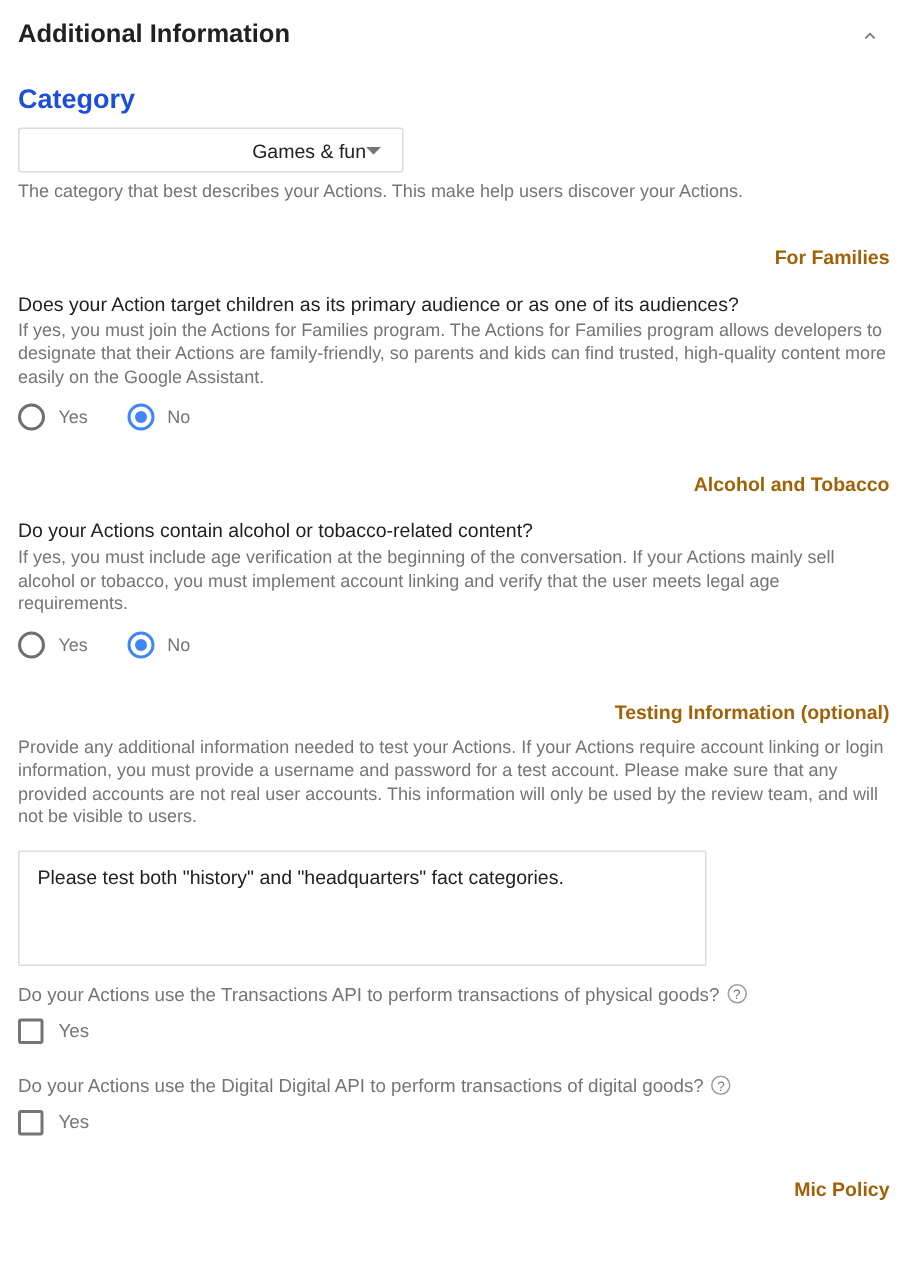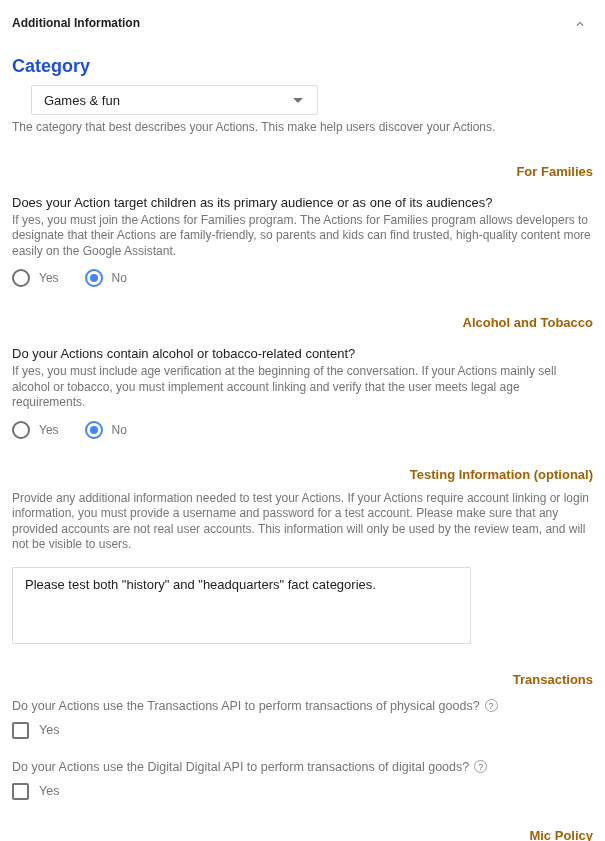--- a/index.html
+++ b/index.html
@@ -8,35 +8,34 @@
     width: 605px; height: 841px;
     background: #ffffff;
     font-family: "Liberation Sans", "DejaVu Sans", sans-serif;
     color: #212121;
     overflow: hidden;
   }
   .page { padding: 15px 12px 0 12px; }
 
   
   .panel-header { display: flex; justify-content: space-between; align-items: flex-start; }
-  .panel-title { font-size: 12px; font-weight: 700; color: #212121; margin: 0; line-height: 16px; }
+  .panel-title { font-size: 17px; font-weight: 700; color: #212121; margin: 0; line-height: 16px; }
   .collapse-btn { background: none; border: none; padding: 2px 6px 0 0; cursor: pointer; line-height: 0; }
 
   
   .field-label { font-size: 18px; font-weight: 700; color: #1d4ed8; margin-top: 28px; line-height: 14px; }
   .section-heading { font-size: 13px; font-weight: 700; color: #a16207; margin: 28px 0 0 0; line-height: 15px; text-align: right; }
 
   
   .select-box {
-    margin-top: 12px; width: 287px; height: 30px;
+    margin-top: 12px; width: 257px; height: 30px;
     border: 1px solid #dadce0; border-radius: 2px;
-    display: flex; align-items: center; justify-content: space-between;
+    display: flex; align-items: center; justify-content: flex-end;
     padding: 0 14px 0 12px; font-size: 13px; color: #212121; cursor: pointer;
     background: #fff;
-    margin-left: 19px;
   }
   .dropdown-arrow {
     width: 0; height: 0;
     border-left: 5px solid transparent; border-right: 5px solid transparent;
     border-top: 5px solid #757575;
   }
 
   .helper { font-size: 12px; color: #757575; line-height: 15.5px; margin: 5px 0 0 0; max-width: 581px; }
   .question { font-size: 13px; color: #212121; line-height: 16px; margin: 16px 0 0 0; }
   .question + .helper { margin-top: 2px; }
@@ -140,21 +139,20 @@
     </div>
   </div>
 
   <div>
     <h2 class="section-heading">Testing Information (optional)</h2>
     <p class="helper" style="margin-top:9px;">Provide any additional information needed to test your Actions. If your Actions require account linking or login information, you must provide a username and password for a test account. Please make sure that any provided accounts are not real user accounts. This information will only be used by the review team, and will not be visible to users.</p>
     <textarea class="testing-textarea" spellcheck="false" style="">Please test both "history" and "headquarters" fact categories.</textarea>
   </div>
 
   <div>
-    <h2 class="section-heading">Transactions</h2>
 
     <p class="question-gray q-line">
       <span>Do your Actions use the Transactions API to perform transactions of physical goods?</span>
       <span class="help-icon">?</span>
     </p>
     <label class="checkbox-row">
       <span class="checkbox"></span>
       <span class="checkbox-label">Yes</span>
     </label>
 

